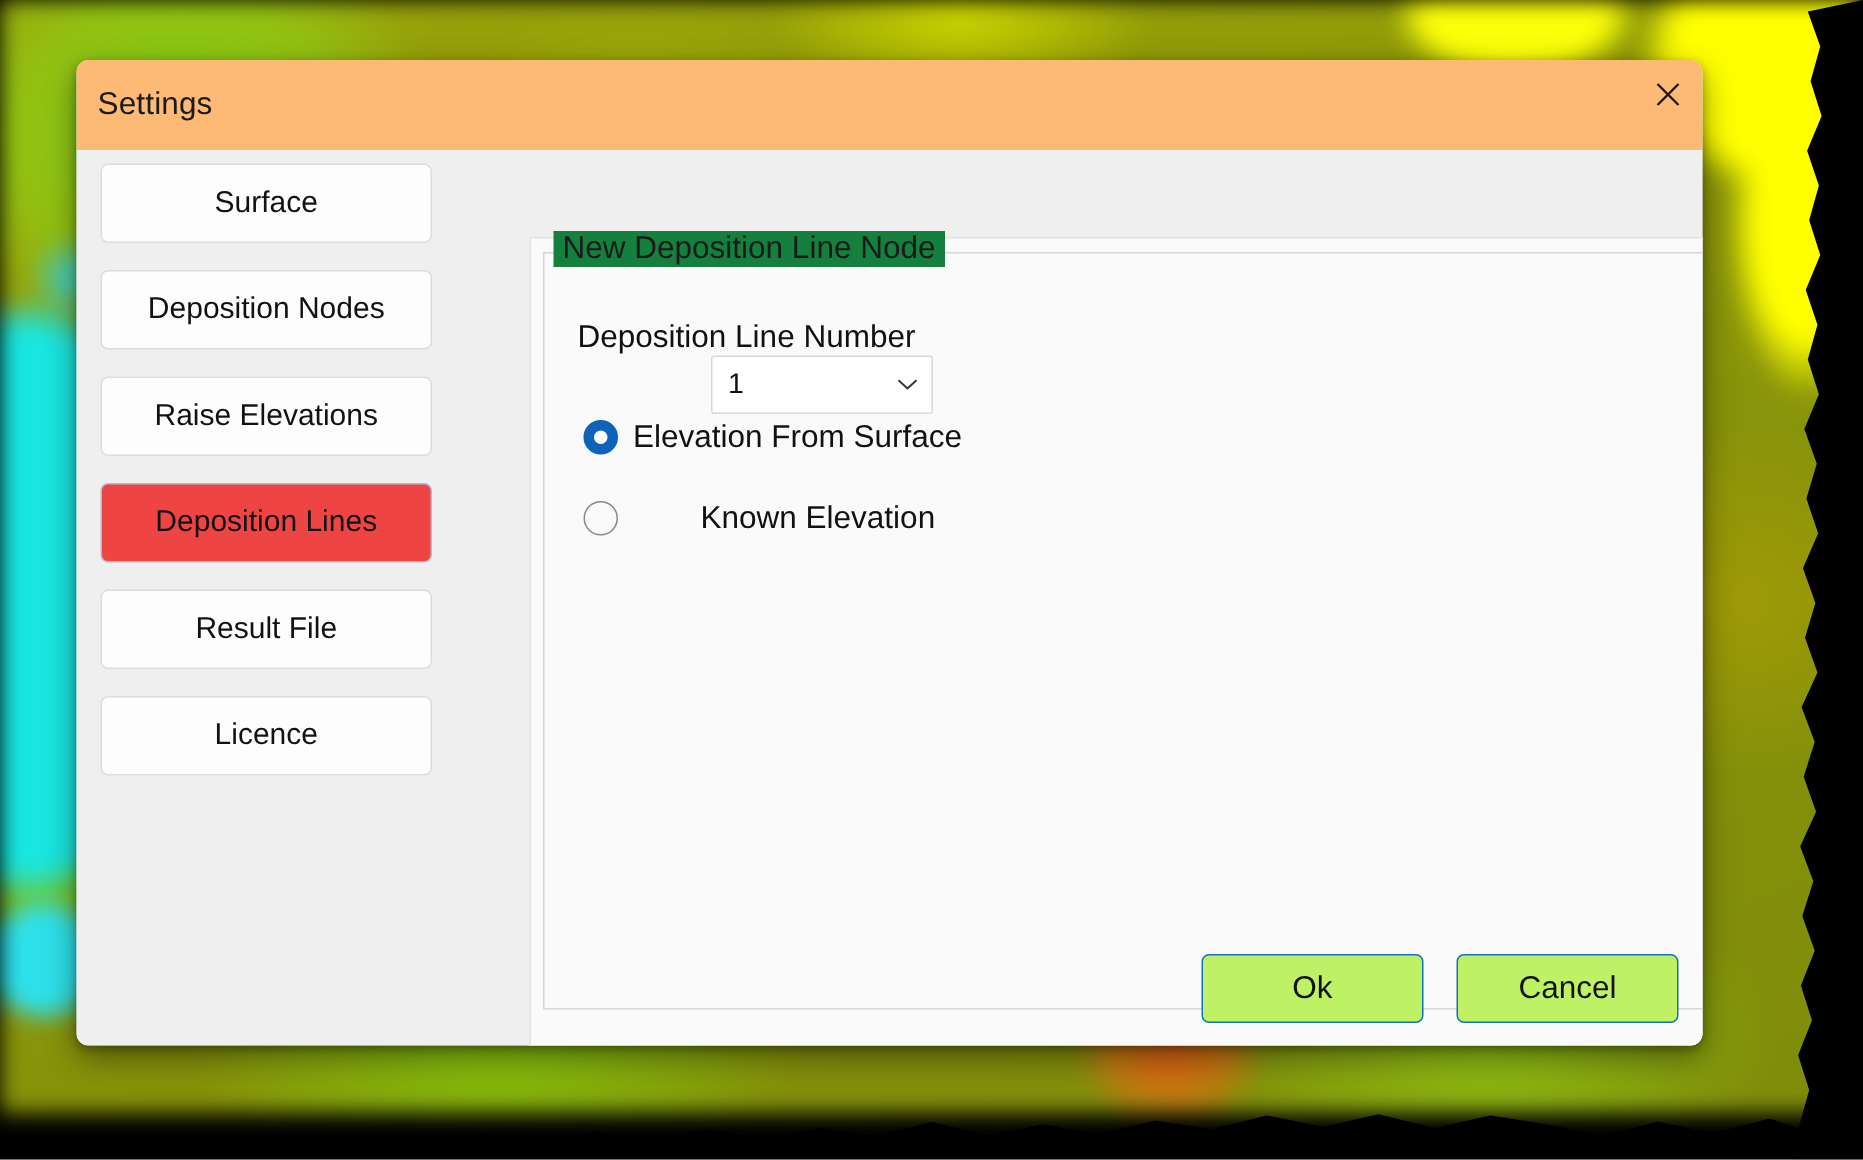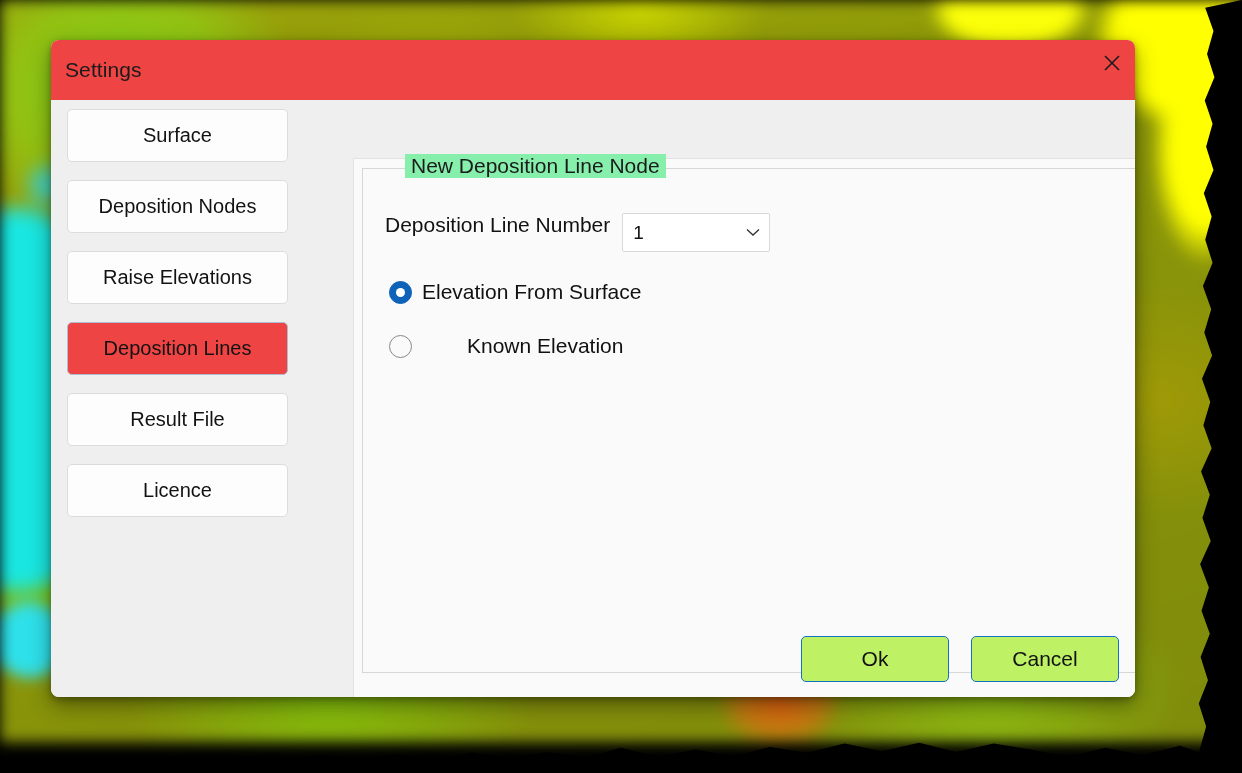--- a/index.html
+++ b/index.html
@@ -83,21 +83,21 @@
     box-shadow: 0 8px 22px rgba(0,0,0,0.42), 0 2px 6px rgba(0,0,0,0.28);
     overflow: hidden;
     display: flex;
     flex-direction: column;
   }
 
   
   #titlebar {
     height: 60px;
     min-height: 60px;
-    background: #ef4444;
+    background: #fdba74;
     display: flex;
     align-items: center;
     position: relative;
   }
   #dialog-title {
     margin-left: 14px;
     font-size: 21px;
     color: #1b1b1b;
     letter-spacing: 0.1px;
   }
@@ -168,34 +168,34 @@
     top: 9px;
     width: 818px;
     height: 505px;
     border: 1px solid #d6d6d6;
     box-sizing: border-box;
   }
   #groupbox-legend {
     position: absolute;
     left: 6px;
     top: -15px;
-    background: #86efac;
+    background: #15803d;
     padding: 0 6px;
     font-size: 21px;
     color: #1b1b1b;
-    margin-left: 36px;
   }
 
   
   #field-row {
     position: absolute;
     left: 22px;
     top: 44px;
     display: flex;
-    align-items: flex-start;
+    align-items: flex-end;
+    flex-direction: column;
   }
   #deposition-line-number-label {
     font-size: 21px;
     color: #111;
     margin-right: 12px;
   }
   #deposition-line-number-select {
     width: 148px;
     height: 39px;
     background: #ffffff;
@@ -213,21 +213,21 @@
     color: #111;
     flex: 1;
   }
   #chevron-down-icon { display: block; }
 
   
   .radio-row {
     position: absolute;
     left: 26px;
     display: flex;
-    align-items: center;
+    align-items: flex-start;
     cursor: pointer;
   }
   #radio-row-elevation-from-surface { top: 111px; }
   #radio-row-known-elevation { top: 165px; gap: 45px; }
   .radio-mark {
     width: 23px;
     height: 23px;
     border-radius: 50%;
     box-sizing: border-box;
     margin-right: 10px;

